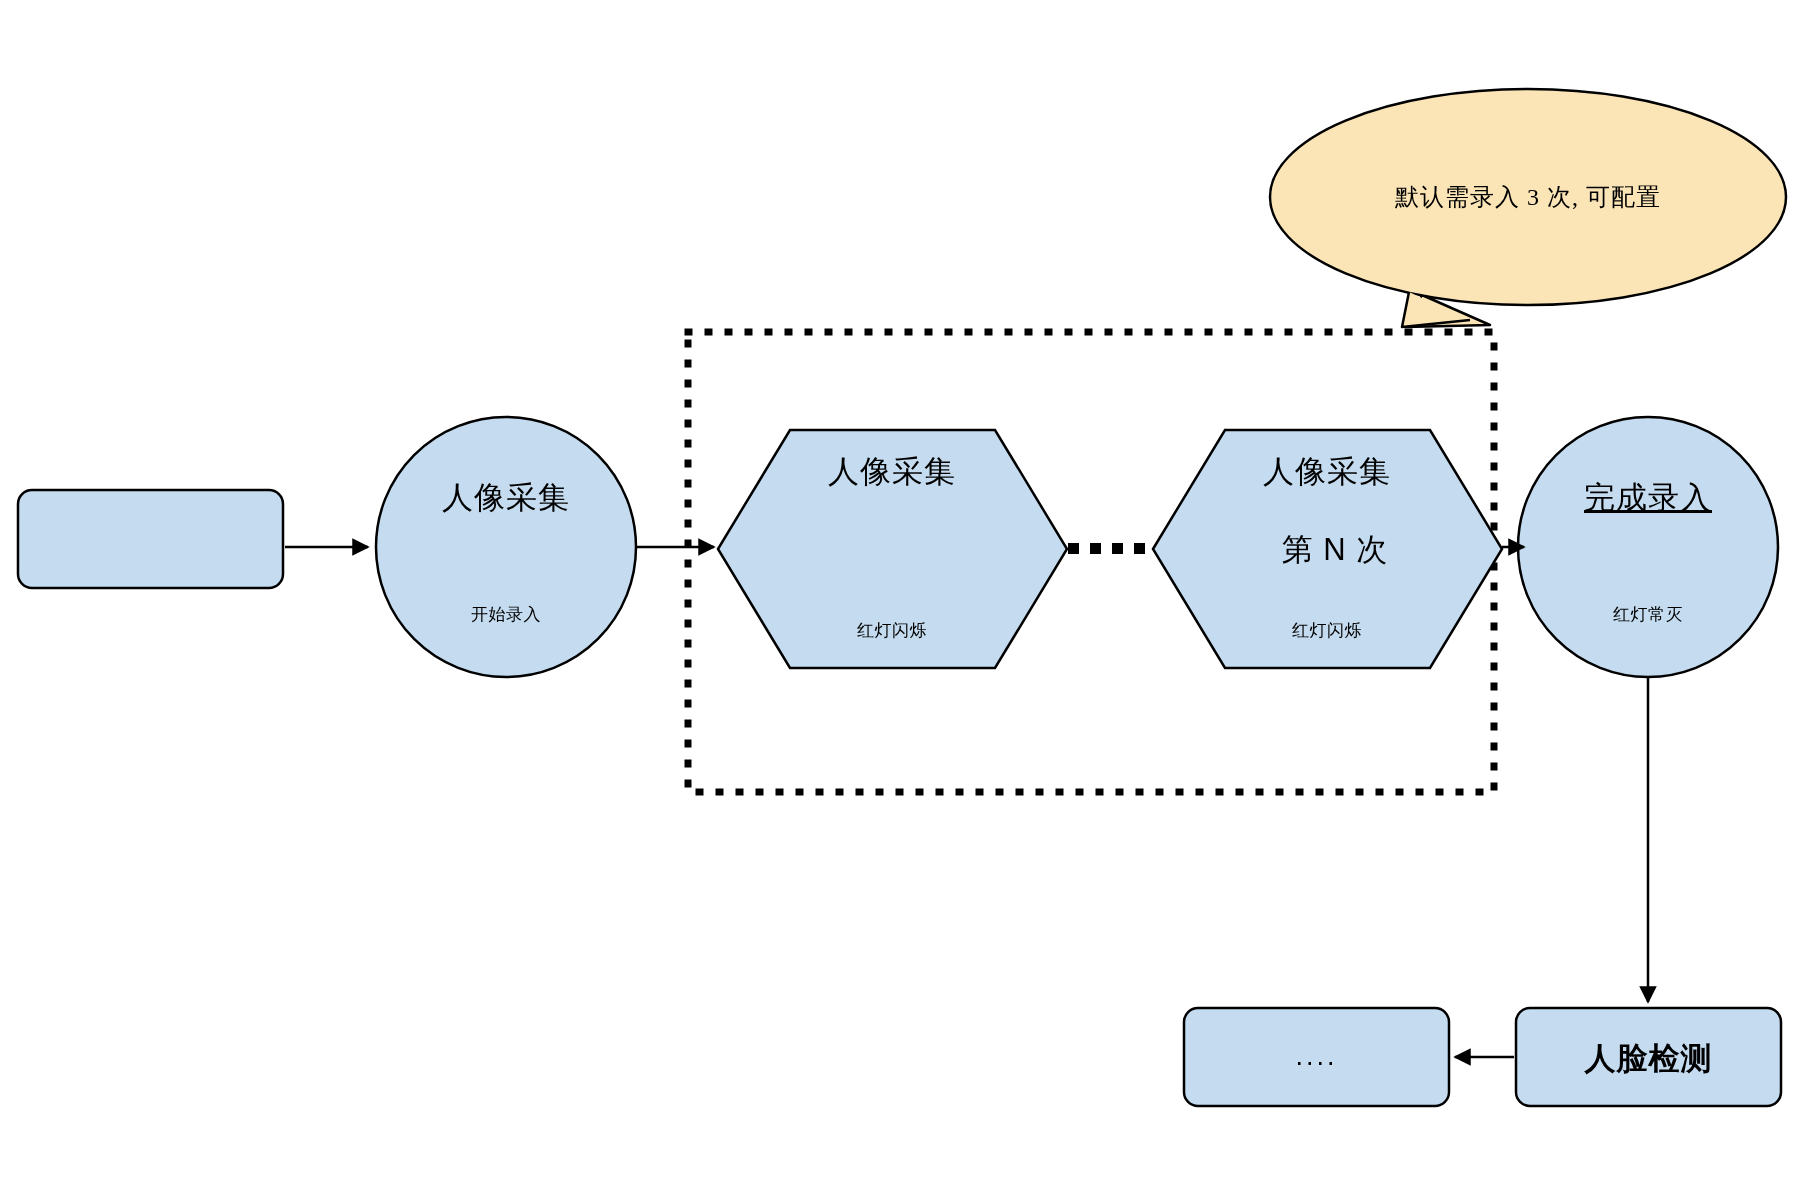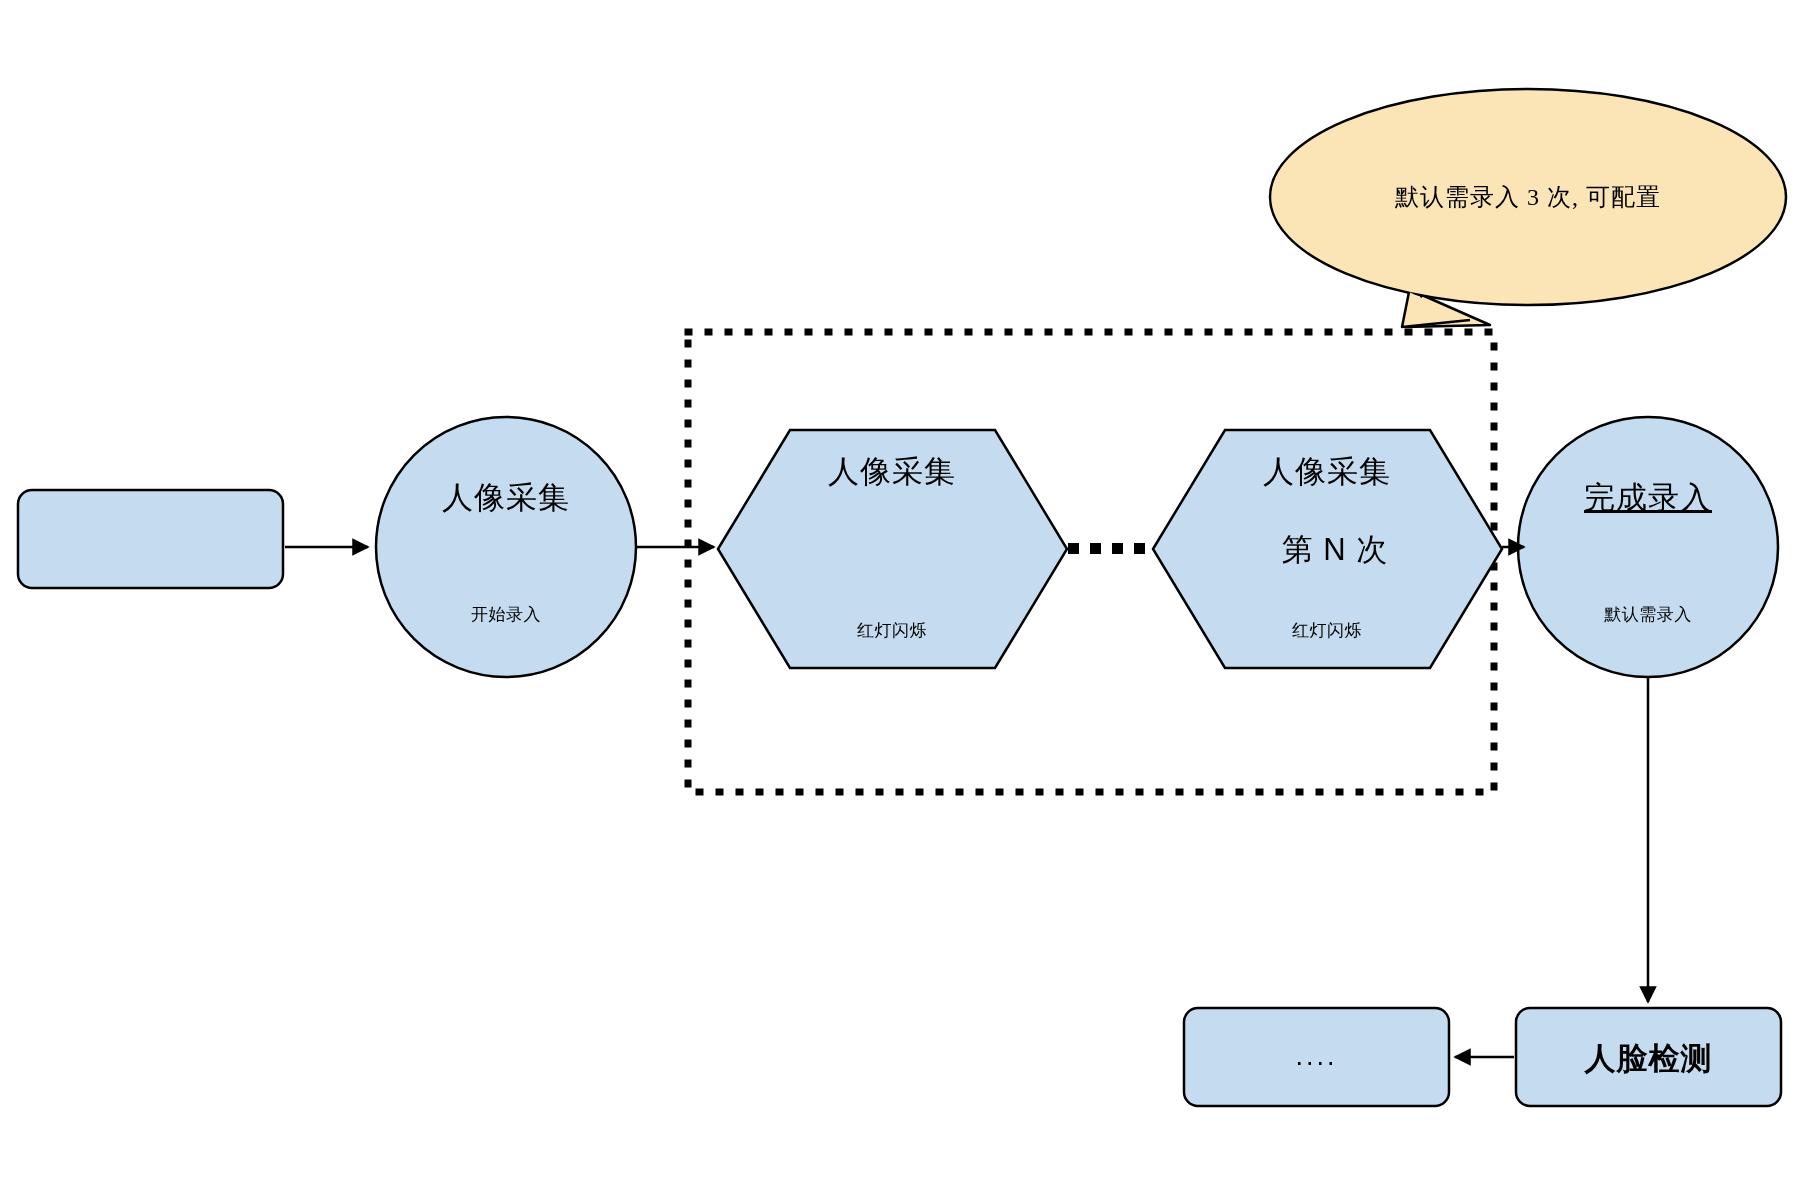--- a/index.html
+++ b/index.html
@@ -109,21 +109,21 @@
   <div class="node-label t-sub" style="left:376px; top:604px; width:260px;">开始录入</div>
 
   <div class="node-label t-main" style="left:762px; top:453px; width:260px;">人像采集</div>
   <div class="node-label t-sub" style="left:762px; top:620px; width:260px;">红灯闪烁</div>
 
   <div class="node-label t-main" style="left:1197px; top:453px; width:260px;">人像采集</div>
   <div class="node-label t-main" style="left:1205px; top:531px; width:260px;">第 N 次</div>
   <div class="node-label t-sub" style="left:1197px; top:620px; width:260px;">红灯闪烁</div>
 
   <div class="node-label t-main" style="left:1518px; top:479px; width:260px;text-decoration:underline;">完成录入</div>
-  <div class="node-label t-sub" style="left:1518px; top:604px; width:260px;">默认需录入</div>
+  <div class="node-label t-sub" style="left:1518px; top:604px; width:260px;">红灯常灭</div>
 
   <div class="node-label t-main" style="left:1516px; top:1040px; width:265px;font-weight:bold;">人脸检测</div>
 
   <div class="node-label t-dots" style="left:1184px; top:1040px; width:265px;">....</div>
 
   <div class="node-label t-callout" style="left:1328px; top:182px; width:400px;">默认需录入 3 次, 可配置</div>
 
 </div>
 
 </body></html>

